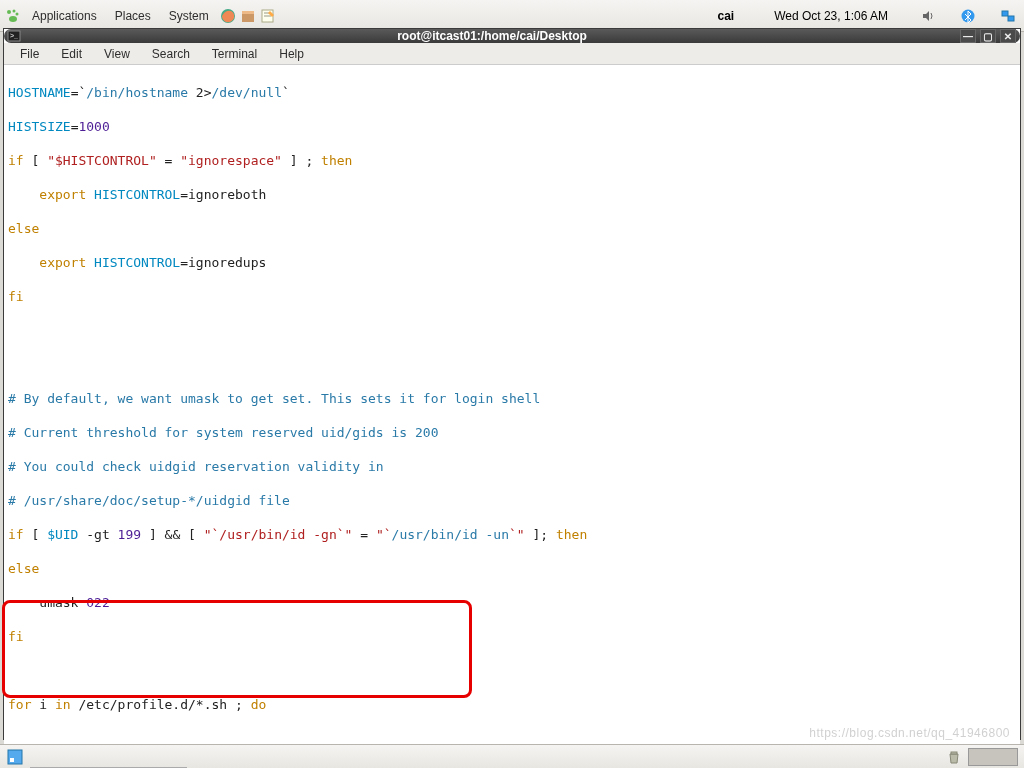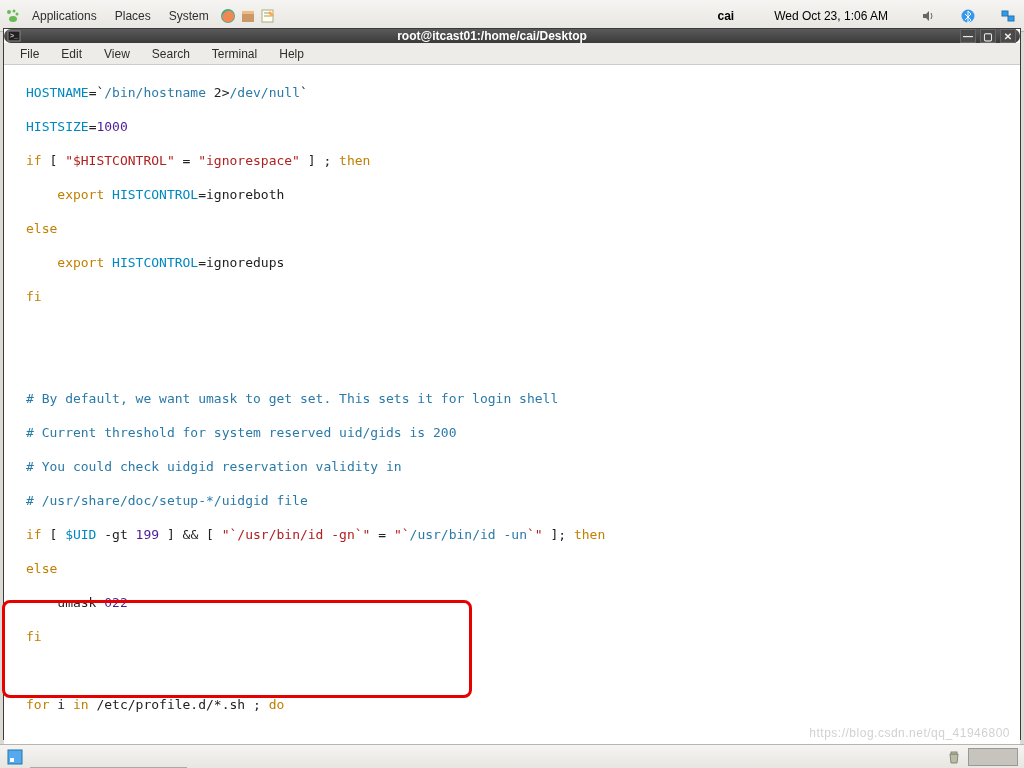--- a/index.html
+++ b/index.html
@@ -76,21 +76,21 @@
 .editor {
   flex: 1;
   background: #fff;
   font-family: "DejaVu Sans Mono", monospace;
   font-size: 13px;
   line-height: 17px;
   padding: 2px 4px;
   white-space: pre;
   position: relative;
 }
-.line { height: 17px; margin-left: 18px; }
+.line { height: 17px; }
 .t-keyword { color: #c08000; }
 .t-string { color: #b02020; }
 .t-number { color: #4c1d95; }
 .t-var { color: #0088c0; }
 .t-comment { color: #2a7aa8; }
 .t-path { color: #2a7aa8; }
 .t-normal { color: #222; }
 
 .highlight-box {
   position: absolute;

